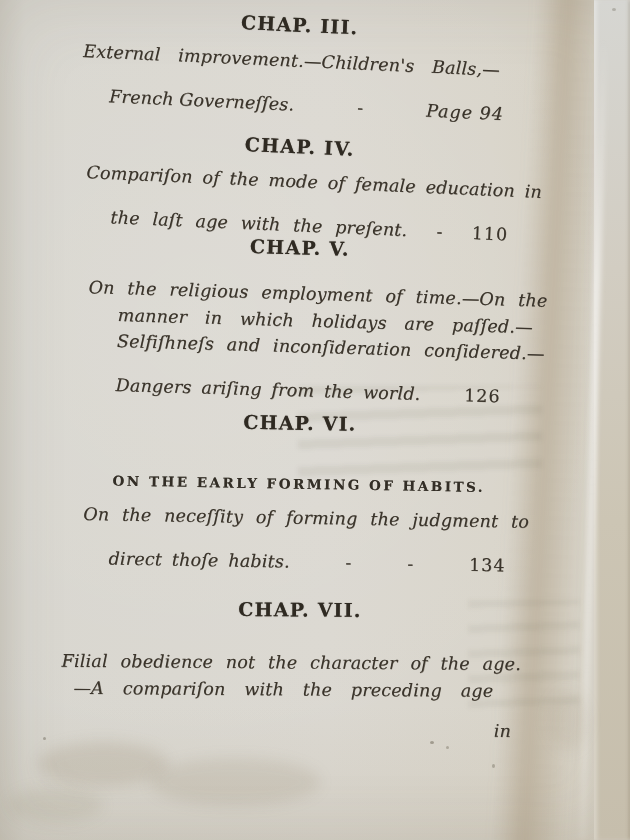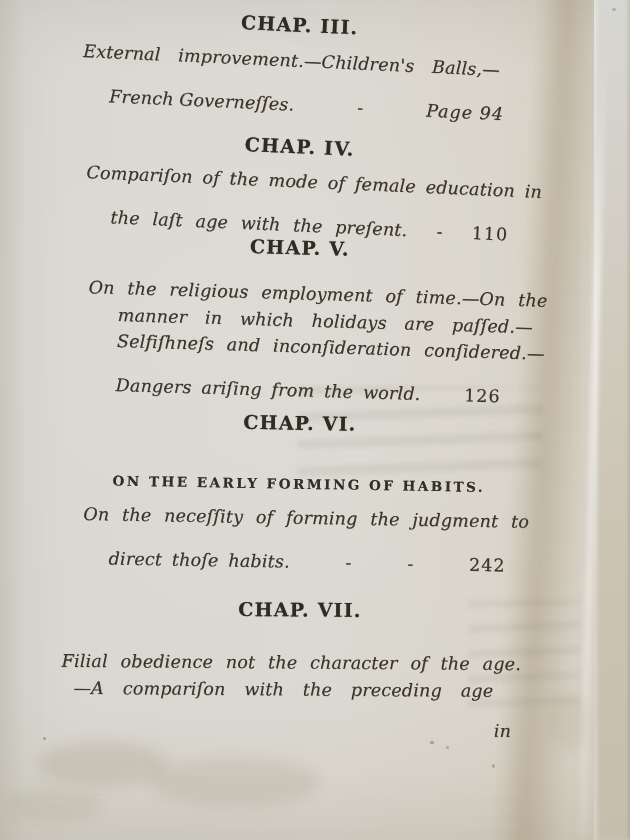--- a/index.html
+++ b/index.html
@@ -127,21 +127,21 @@
 
     <section class="sec c6">
       <h2 class="chap">CHAP. VI.</h2>
       <p class="subhead">ON THE EARLY FORMING OF HABITS.</p>
       <div class="entry">
         <p class="ln ws-md"><span>On the neceſſity of forming the judgment to</span></p>
         <p class="flexline ind-26 ws-sm">
           <span>direct thoſe habits.</span>
           <span class="dash">-</span>
           <span class="dash">-</span>
-          <span class="pagenum">242</span>
+          <span class="pagenum">134</span>
         </p>
       </div>
     </section>
 
     <section class="sec c7">
       <h2 class="chap">CHAP. VII.</h2>
       <div class="entry">
         <p class="ln ws-md"><span>Filial obedience not the character of the age.</span></p>
         <p class="ln ind-12 ws-xl"><span>—A compariſon with the preceding age</span></p>
         <p class="ln catchline"><span>in</span></p>

